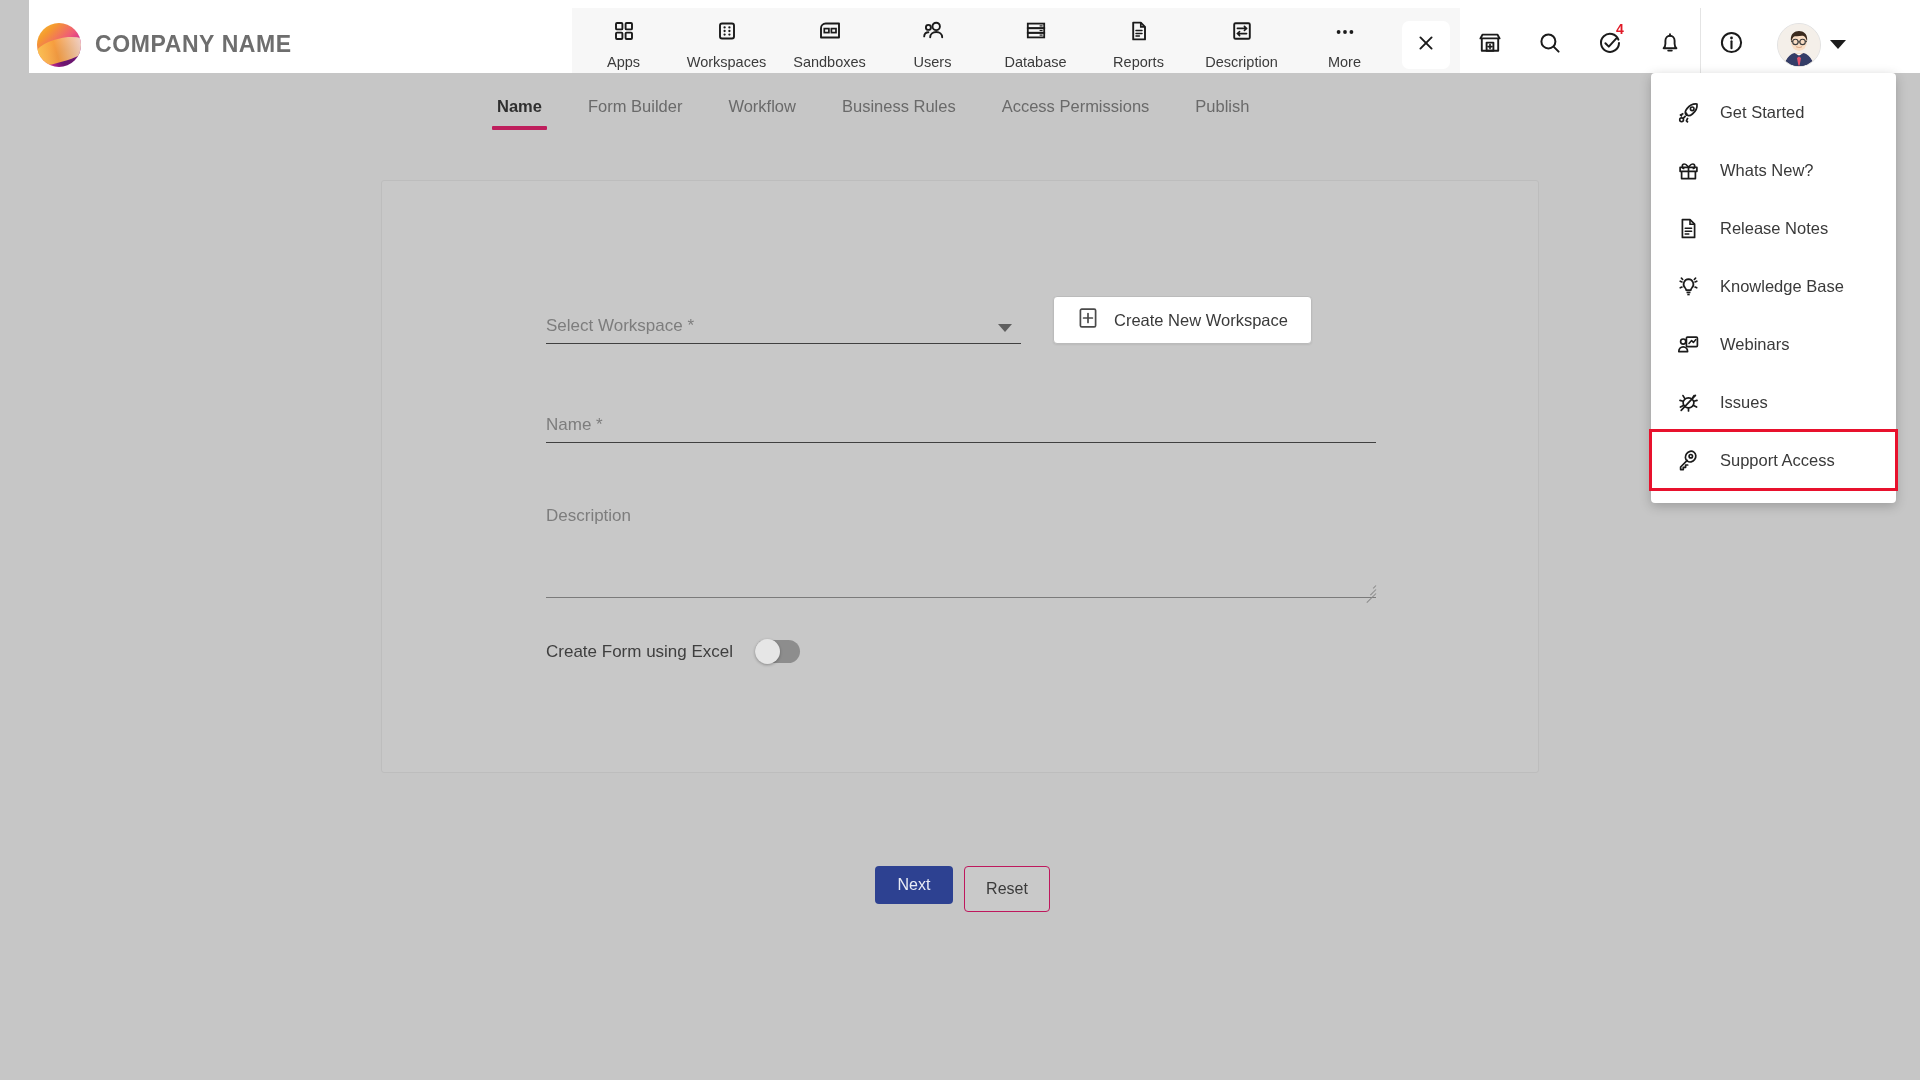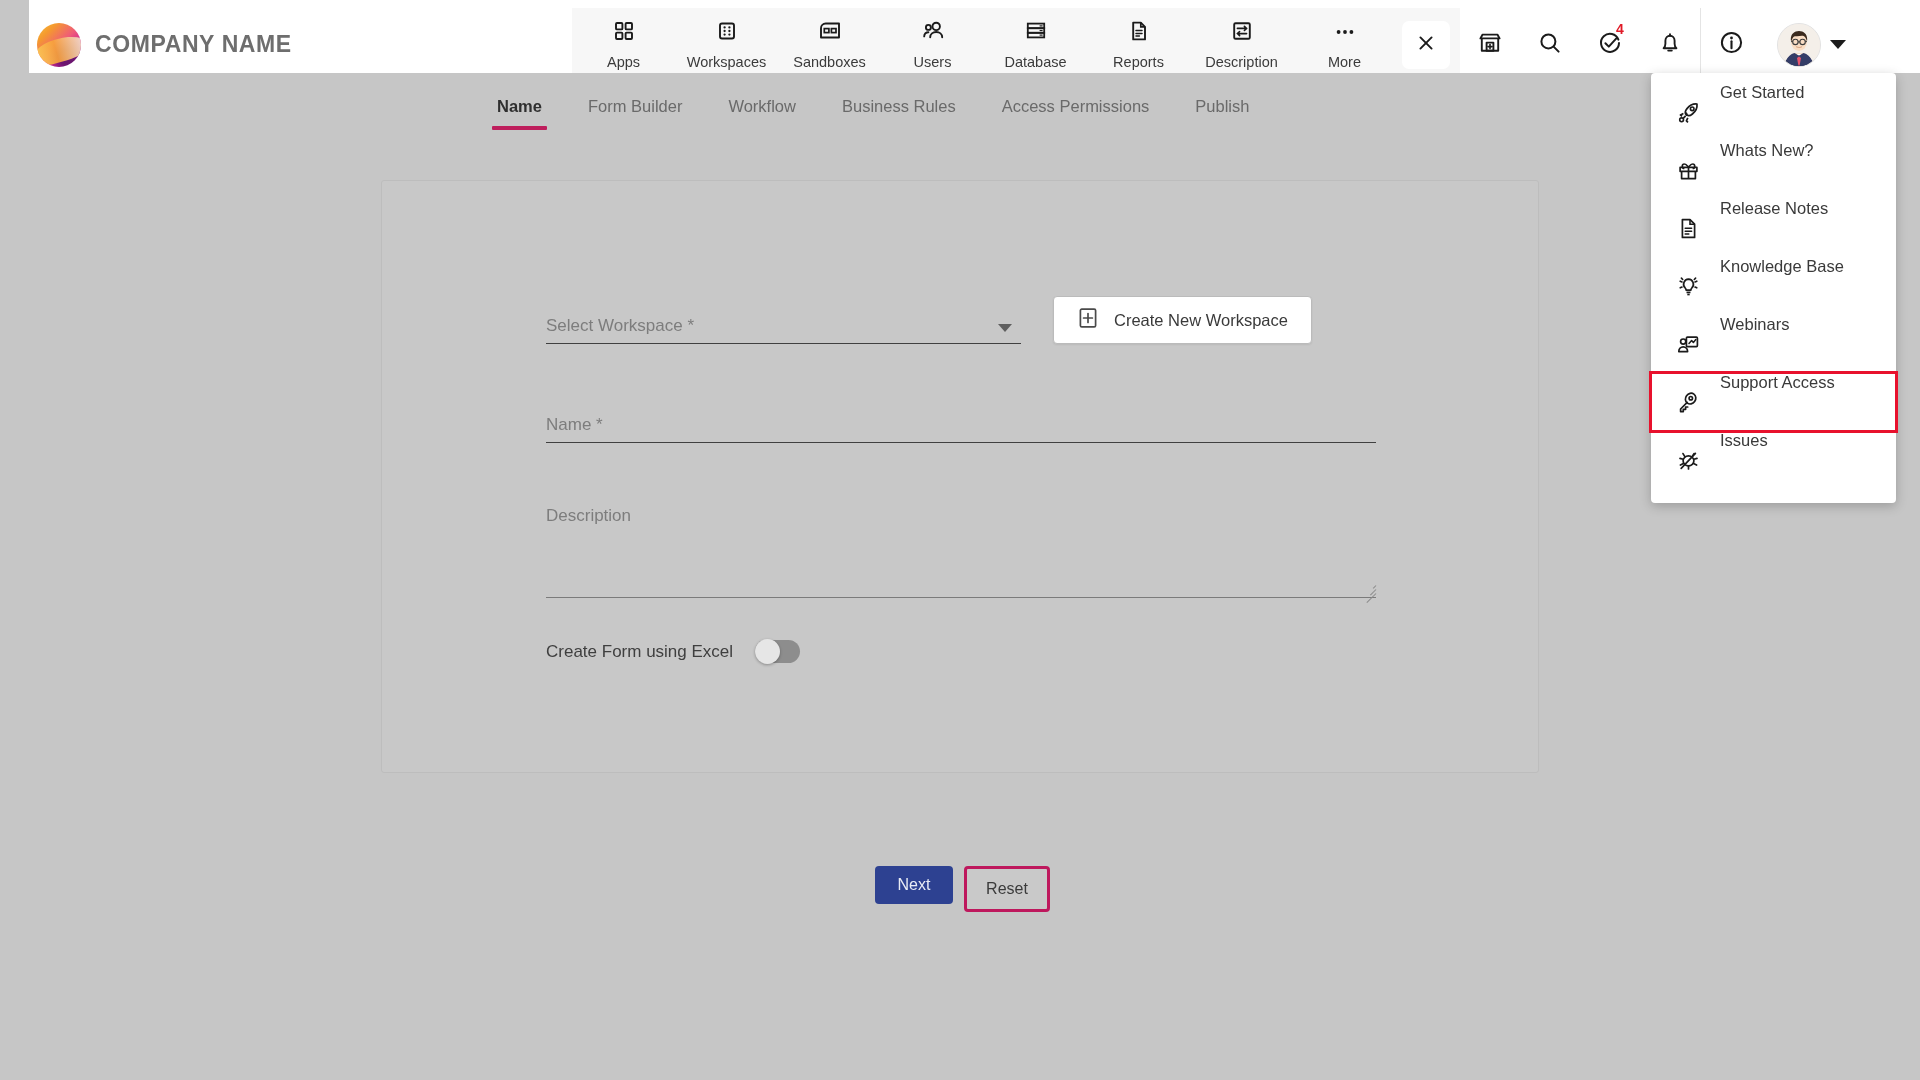--- a/index.html
+++ b/index.html
@@ -175,35 +175,35 @@
     display: flex; gap: 11px;
   }
   .btn-primary {
     width: 78px; height: 38px; border-radius: 4px;
     background: #2d4191; color: #e9ecf5;
     font-size: 16px; border: none; cursor: pointer;
     font-family: "Liberation Sans", sans-serif;
   }
   .btn-secondary {
     width: 86px; height: 46px; border-radius: 4px;
-    background: #c9c9c9; color: #3b3b3b; border: 3px solid #be185d;
+    background: #c9c9c9; color: #3b3b3b; border: 1px solid #be185d;
     font-size: 16px; cursor: pointer;
     font-family: "Liberation Sans", sans-serif;
   }
 
   
   .menu {
     position: absolute; left: 1651px; top: 73px;
     width: 245px; padding: 10px 0 14px 0;
     background: #ffffff; border-radius: 4px;
     box-shadow: 0 3px 12px rgba(0,0,0,.22);
     z-index: 30;
   }
   .menu-item {
-    height: 58px; display: flex; gap: 20px;
+    height: 58px; display: flex; align-items: center; gap: 20px;
     padding-left: 26px; cursor: pointer; position: relative;
   }
   .menu-item .mi-label { font-size: 16.5px; color: #3a3a3a; white-space: nowrap; }
   .menu-item .mi-icon { width: 23px; display: flex; align-items: center; justify-content: center; }
   .menu-item.highlight {
     outline: 3px solid #e8112d; outline-offset: -1px;
   }
 </style>
 </head>
 <body>
@@ -570,44 +570,44 @@
       <svg width="23" height="23" viewBox="0 0 23 23">
           <rect x="9.4" y="4.2" width="11" height="9.4" rx="1" fill="none" stroke="#1b1b1b" stroke-width="1.7"></rect>
           <path d="M12 10.4l2.6-2.8 1.8 1.8 2.4-2.8" fill="none" stroke="#1b1b1b" stroke-width="1.5" stroke-linejoin="round" stroke-linecap="round"></path>
           <circle cx="6.2" cy="8.6" r="2.6" fill="none" stroke="#1b1b1b" stroke-width="1.7"></circle>
           <path d="M1.8 18.6c0-3 2-4.8 4.4-4.8s4.4 1.8 4.4 4.8z" fill="none" stroke="#1b1b1b" stroke-width="1.7" stroke-linejoin="round"></path>
         </svg>
     </span>
     <span class="mi-label">Webinars</span>
   </div>
 
-  <div class="menu-item highlight">
-    <span class="mi-icon">
-      <svg width="23" height="23" viewBox="0 0 23 23">
-          <g fill="none" stroke="#1b1b1b" stroke-width="1.7" stroke-linejoin="round" stroke-linecap="round">
-            <ellipse cx="13.6" cy="7.6" rx="5" ry="5.6" transform="rotate(36 13.6 7.6)"></ellipse>
-            <circle cx="13.8" cy="7.2" r="1.7"></circle>
-            <path d="M10.2 11.4l-6.6 6.6v2.6h2.7v-2.3h2.3v-2.3h2.1"></path>
-          </g>
-        </svg>
-    </span>
-    <span class="mi-label">Support Access</span>
-  </div>
-
   <div class="menu-item">
     <span class="mi-icon">
       <svg width="23" height="23" viewBox="0 0 23 23">
           <g fill="none" stroke="#1b1b1b" stroke-width="1.7" stroke-linecap="round">
             <ellipse cx="11.5" cy="11.8" rx="5.4" ry="5"></ellipse>
             <path d="M7.7 7.4L6 4.6"></path>
             <path d="M15.3 7.4L17 4.6"></path>
             <path d="M6.2 10.2L3 9.4"></path>
             <path d="M16.8 10.2L20 9.4"></path>
             <path d="M6.4 14.4l-3 1.6"></path>
             <path d="M16.6 14.4l3 1.6"></path>
             <path d="M11.5 17.2V20"></path>
             <path d="M4.2 19.4L18.4 4.4"></path>
           </g>
         </svg>
     </span>
     <span class="mi-label">Issues</span>
   </div>
+
+  <div class="menu-item highlight">
+    <span class="mi-icon">
+      <svg width="23" height="23" viewBox="0 0 23 23">
+          <g fill="none" stroke="#1b1b1b" stroke-width="1.7" stroke-linejoin="round" stroke-linecap="round">
+            <ellipse cx="13.6" cy="7.6" rx="5" ry="5.6" transform="rotate(36 13.6 7.6)"></ellipse>
+            <circle cx="13.8" cy="7.2" r="1.7"></circle>
+            <path d="M10.2 11.4l-6.6 6.6v2.6h2.7v-2.3h2.3v-2.3h2.1"></path>
+          </g>
+        </svg>
+    </span>
+    <span class="mi-label">Support Access</span>
+  </div>
 </div>
 
 </body></html>

